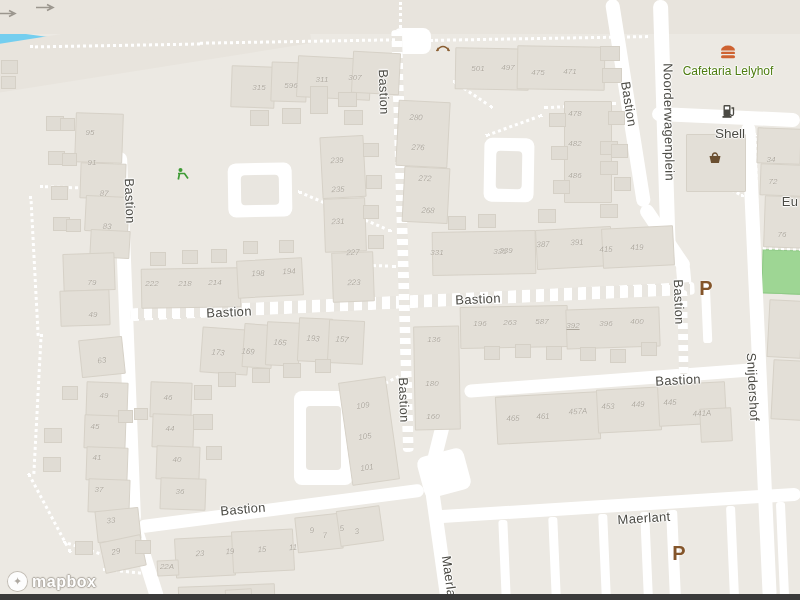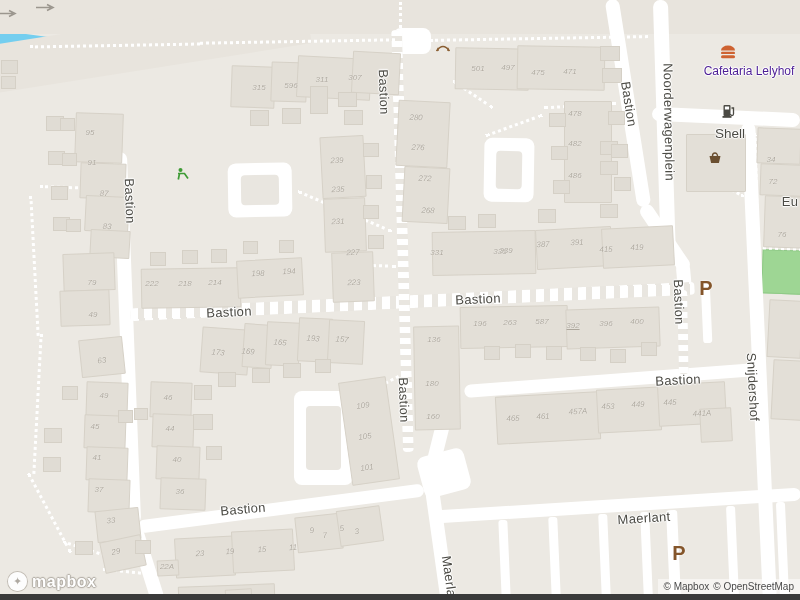--- a/index.html
+++ b/index.html
@@ -51,24 +51,20 @@
 
 <div id="map">
 
   <div class="water"></div>
   <div class="green"></div>
 
   <div class="darkbar overlay"></div>
   <div class="logo overlay">
     <span class="logo-circle"></span>
     <span class="logo-text">mapbox</span>
-  </div>
-  <div class="attrib overlay">
-    <span>© Mapbox</span>
-    <span>© OpenStreetMap</span>
   </div>
 <div class="band" style="position: absolute; left: 0px; top: 0px; width: 800px; height: 34px;"></div>
     <div class="band" style="position: absolute; left: -30px; top: 22px; width: 340px; height: 48px; transform: rotate(-9deg);"></div>
     <div class="court" style="position: absolute; left: 228px; top: 163px; width: 64px; height: 54px; transform: rotate(-1deg);"></div>
     <div class="court" style="position: absolute; left: 484px; top: 138px; width: 50px; height: 64px; transform: rotate(1deg);"></div>
     <div class="court" style="position: absolute; left: 294px; top: 391px; width: 59px; height: 94px;"></div>
     <div class="court" style="position: absolute; left: 393px; top: 28px; width: 38px; height: 26px;"></div>
     <div class="court" style="position: absolute; left: 420px; top: 452px; width: 48px; height: 42px; transform: rotate(-15deg);"></div>
     <div class="road" style="position: absolute; left: 120px; top: 152px; width: 14px; height: 372px; transform: rotate(-2.2deg);"></div>
     <div class="road" style="position: absolute; left: 139px; top: 521px; width: 14px; height: 82px; transform: rotate(-17.5deg);"></div>
@@ -330,21 +326,21 @@
     <div class="slabel" style="position: absolute; left: 669px; top: 122px; transform: translate(-50%, -50%) rotate(89deg);">Noorderwagenplein</div>
     <div class="slabel" style="position: absolute; left: 753px; top: 387px; transform: translate(-50%, -50%) rotate(87deg);">Snijdershof</div>
     <div class="slabel" style="position: absolute; left: 644px; top: 518px; transform: translate(-50%, -50%) rotate(-3.6deg);">Maerlant</div>
     <div class="slabel" style="position: absolute; left: 450px; top: 582px; transform: translate(-50%, -50%) rotate(82deg);">Maerlant</div>
     <div class="slabel" style="position: absolute; left: 790px; top: 201px; transform: translate(-50%, -50%);">Eu</div>
     <span class="poi" style="position: absolute; left: 728px; top: 54px; transform: translate(-50%, -50%);"><svg width="18" height="15" viewBox="0 0 18 15">
         <path d="M2 6 a7 5 0 0 1 14 0 z" fill="#CE6231"></path>
         <rect x="2" y="7.2" width="14" height="2.4" rx="1.2" fill="#CE6231"></rect>
         <rect x="2" y="10.8" width="14" height="3" rx="1.5" fill="#CE6231"></rect>
       </svg></span>
-    <span class="poilabel" style="color: #4c1d95; position: absolute; left: 728px; top: 71px; transform: translate(-50%, -50%); margin-left: 21px;">Cafetaria Lelyhof</span>
+    <span class="poilabel" style="color: #4d7c0f; position: absolute; left: 728px; top: 71px; transform: translate(-50%, -50%);">Cafetaria Lelyhof</span>
     <span class="poi" style="position: absolute; left: 729px; top: 113px; transform: translate(-50%, -50%);"><svg width="15" height="16" viewBox="0 0 15 16">
         <rect x="2" y="2" width="7" height="11" rx="1" fill="#4B4A44"></rect>
         <rect x="3.4" y="3.5" width="4.2" height="3" fill="#fff"></rect>
         <path d="M10 5 h2 v6 a1.5 1.5 0 0 1 -3 0" stroke="#4B4A44" fill="none" stroke-width="1.3"></path>
         <rect x="1" y="13" width="9" height="1.8" fill="#4B4A44"></rect>
       </svg></span>
     <span class="poilabel" style="color: rgb(75, 74, 68); font-size: 13.5px; position: absolute; left: 730px; top: 133px; transform: translate(-50%, -50%);">Shell</span>
     <span class="poi" style="position: absolute; left: 715px; top: 160px; transform: translate(-50%, -50%);"><svg width="16" height="15" viewBox="0 0 16 15">
         <path d="M2.5 5.5 h11 l-1.6 7 h-7.8 z" fill="#6B4F30"></path>
         <path d="M5.5 5.5 a2.5 3 0 0 1 5 0" fill="none" stroke="#6B4F30" stroke-width="1.4"></path>

